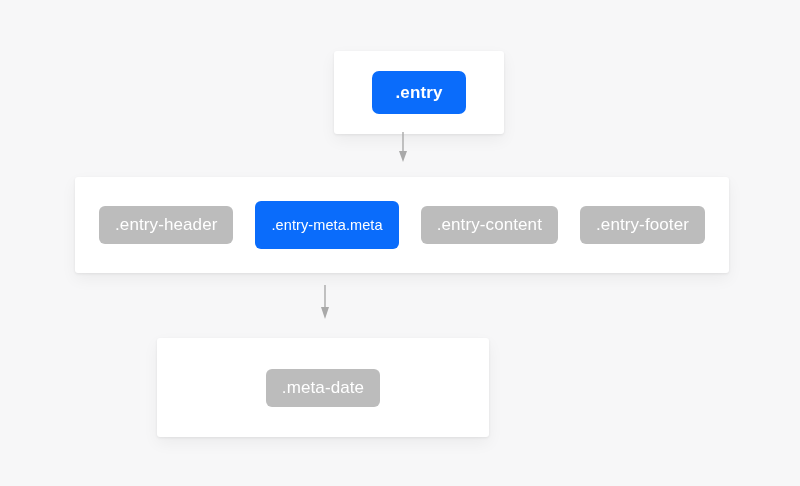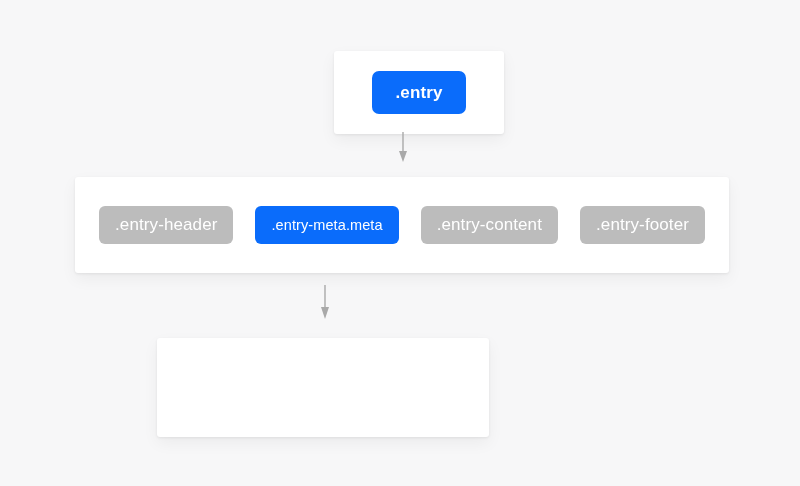--- a/index.html
+++ b/index.html
@@ -74,21 +74,21 @@
     font-size: 17px;
     font-weight: 400;
     height: 38px;
     padding: 0 16px;
   }
 
   .badge-blue {
     background: #0a6cfb;
     font-size: 14.5px;
     font-weight: 400;
-    height: 38px;
+    height: 48px;
     padding: 11px 16px;
   }
 
   .badge-root {
     background: #0a6cfb;
     font-size: 17px;
     font-weight: 700;
     height: 43px;
     padding: 0 24px;
     border-radius: 7px;
@@ -138,15 +138,16 @@
   </div>
 
   <div class="arrow arrow-2">
     <svg width="16" height="34" viewBox="0 0 16 34" aria-hidden="true">
       <line x1="8" y1="0" x2="8" y2="24" stroke="#a9a9a9" stroke-width="1.4"></line>
       <polygon points="8,34 4,22 12,22" fill="#a9a9a9"></polygon>
     </svg>
   </div>
 
   <div class="card card-bottom">
+    <span class="badge badge-gray">.meta-date</span>
   </div>
 
 </div>
 
 </body></html>

